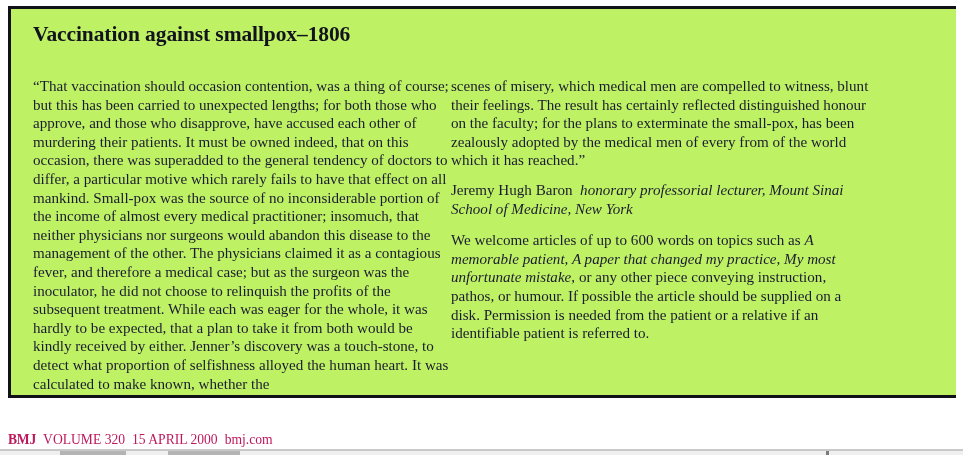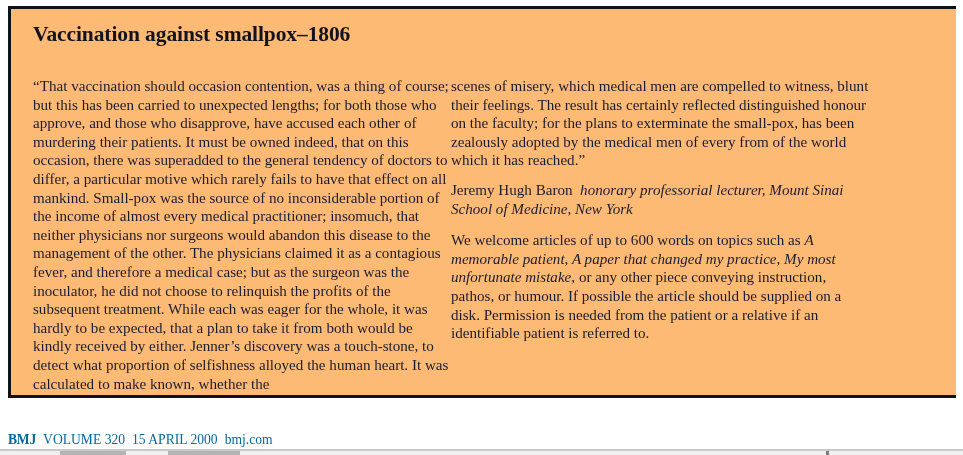--- a/index.html
+++ b/index.html
@@ -21,21 +21,21 @@
     position: absolute;
     left: 8px;
     top: 6px;
     width: 948px;
     height: 392px;
     border-top: 3px solid #111118;
     border-left: 3px solid #111118;
     border-bottom: 3px solid #111118;
     border-right: none;
     box-sizing: border-box;
-    background: #fdba74;
+    background: #bef264;
   }
 
   #article-inner {
     position: absolute;
     left: 22px;
     top: 8px;
     right: 10px;
     bottom: 4px;
   }
 
@@ -95,21 +95,21 @@
     top: 432px;
     height: 20px;
   }
   #footer-left {
     position: absolute;
     left: 0;
     top: 0;
     font-size: 13.6px;
     line-height: 16px;
     white-space: nowrap;
-    color: #0369a1;
+    color: #be185d;
   }
   #journal-mark {
     font-weight: bold;
     letter-spacing: -0.2px;
   }
   .foot-gap { display: inline-block; width: 7px; }
   #footer-right {
     position: absolute;
     right: 0;
     top: 0;

